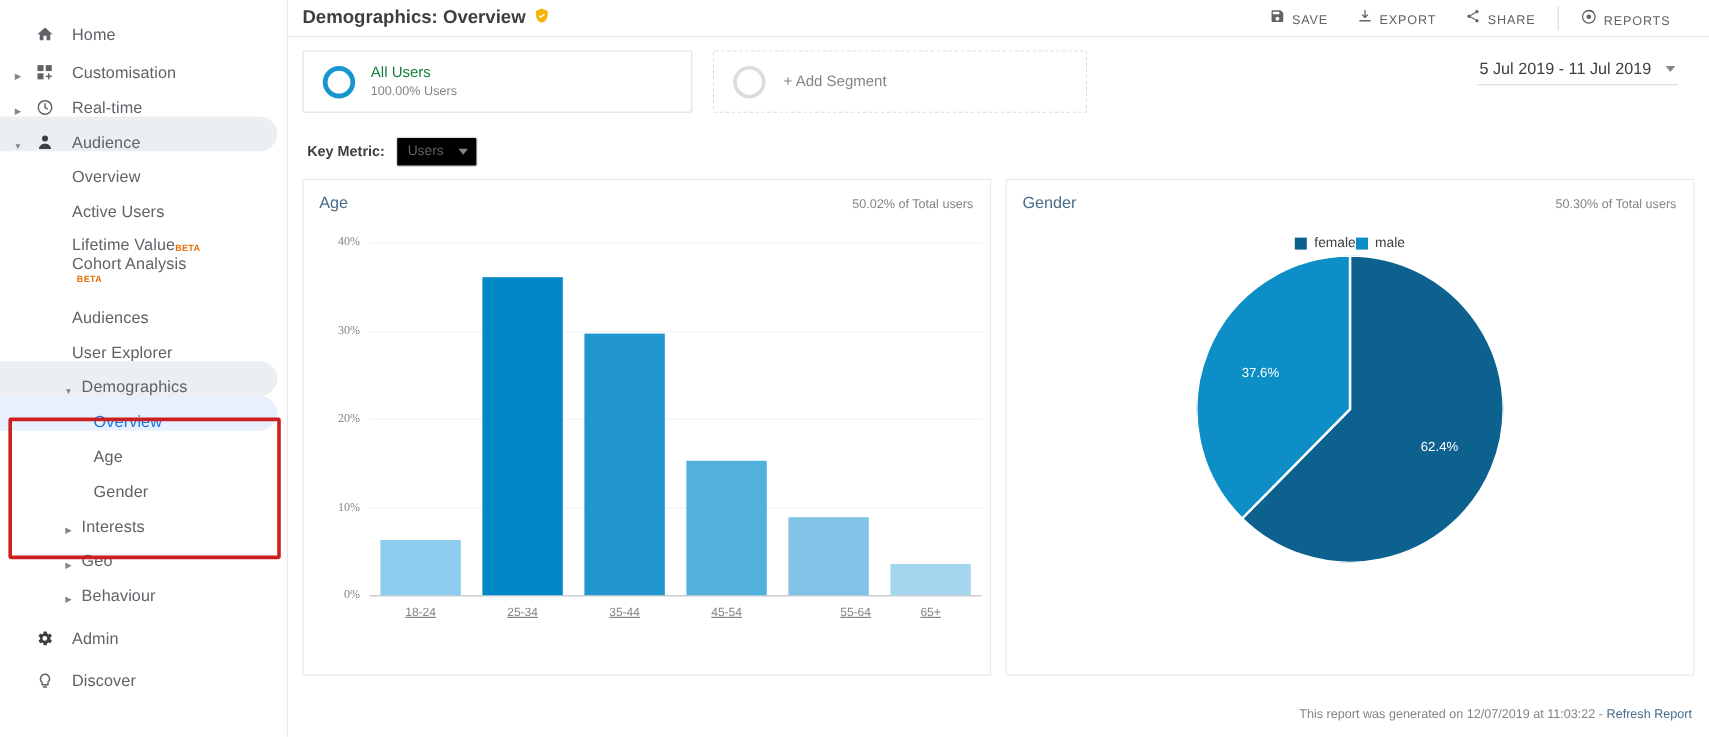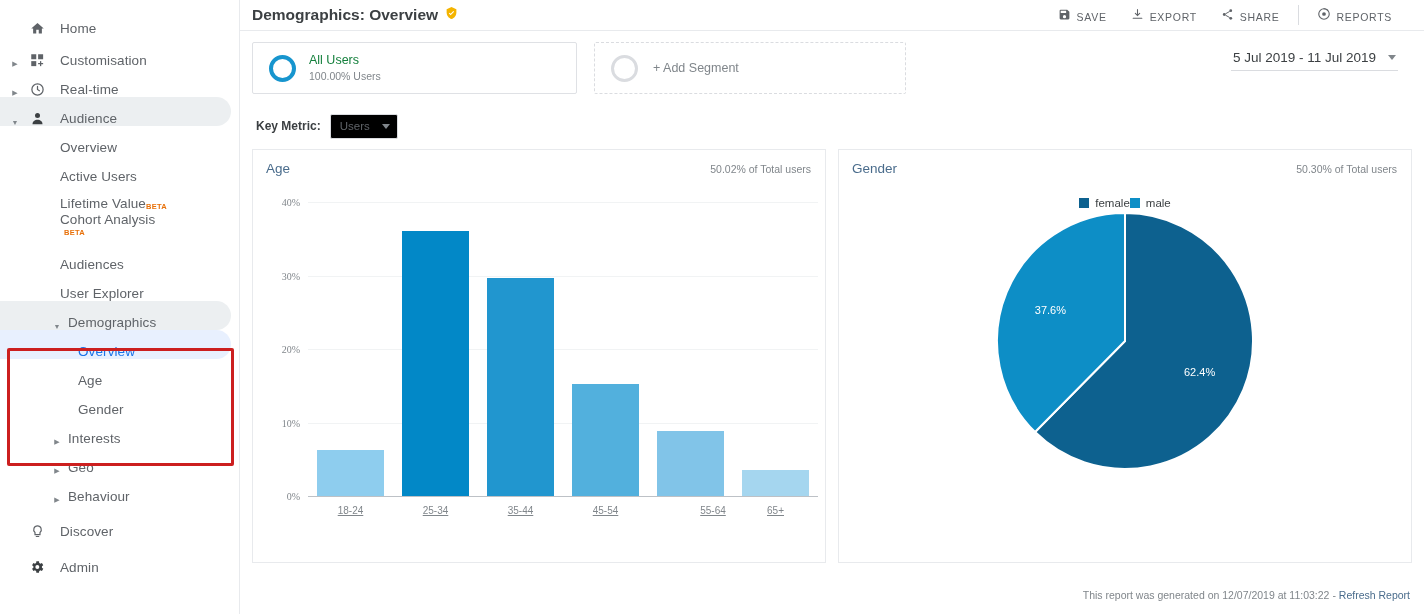--- a/index.html
+++ b/index.html
@@ -338,39 +338,39 @@
       <span class="arrow" style="margin-left:0;flex:0 0 14px;">▶</span>
       <span class="lbl" style="padding-left:4px;">Geo</span>
     </div>
     <div class="nav-row sub">
       <span class="arrow none">▶</span>
       <span class="icon blank"></span>
       <span class="arrow" style="margin-left:0;flex:0 0 14px;">▶</span>
       <span class="lbl" style="padding-left:4px;">Behaviour</span>
     </div>
 
-    <div class="nav-row top" style="margin-top:3px;">
-      <span class="arrow none">▶</span>
-      <span class="icon">
-        <svg width="15" height="15" viewBox="0 0 24 24" fill="none" stroke="#5f6368" stroke-width="1.9">
-          <path d="M9 17h6M10 20h4M12 3a6 6 0 00-4 10.5V17h8v-3.5A6 6 0 0012 3z" stroke-linecap="round" stroke-linejoin="round"></path>
-        </svg>
-      </span>
-      <span class="lbl">Discover</span>
-    </div>
-
     <div class="nav-row top" style="margin-top:4px;">
       <span class="arrow none">▶</span>
       <span class="icon">
         <svg width="16" height="16" viewBox="0 0 24 24" fill="#3c4043">
           <path d="M19.4 13a7.8 7.8 0 000-2l2-1.6-2-3.4-2.4 1a7.6 7.6 0 00-1.7-1L15 3.4h-4l-.3 2.6a7.6 7.6 0 00-1.7 1l-2.4-1-2 3.4L6.6 11a7.8 7.8 0 000 2l-2 1.6 2 3.4 2.4-1c.5.4 1.1.8 1.7 1l.3 2.6h4l.3-2.6c.6-.2 1.2-.6 1.7-1l2.4 1 2-3.4z"></path>
           <circle cx="12.5" cy="12" r="3" fill="#fff"></circle>
         </svg>
       </span>
       <span class="lbl">Admin</span>
+    </div>
+
+    <div class="nav-row top" style="margin-top:3px;">
+      <span class="arrow none">▶</span>
+      <span class="icon">
+        <svg width="15" height="15" viewBox="0 0 24 24" fill="none" stroke="#5f6368" stroke-width="1.9">
+          <path d="M9 17h6M10 20h4M12 3a6 6 0 00-4 10.5V17h8v-3.5A6 6 0 0012 3z" stroke-linecap="round" stroke-linejoin="round"></path>
+        </svg>
+      </span>
+      <span class="lbl">Discover</span>
     </div>
 
     <div class="redbox"></div>
   </div>
 
   <div class="main">
 
     <div class="topbar">
       <div class="page-title">
         <span>Demographics: Overview</span>

